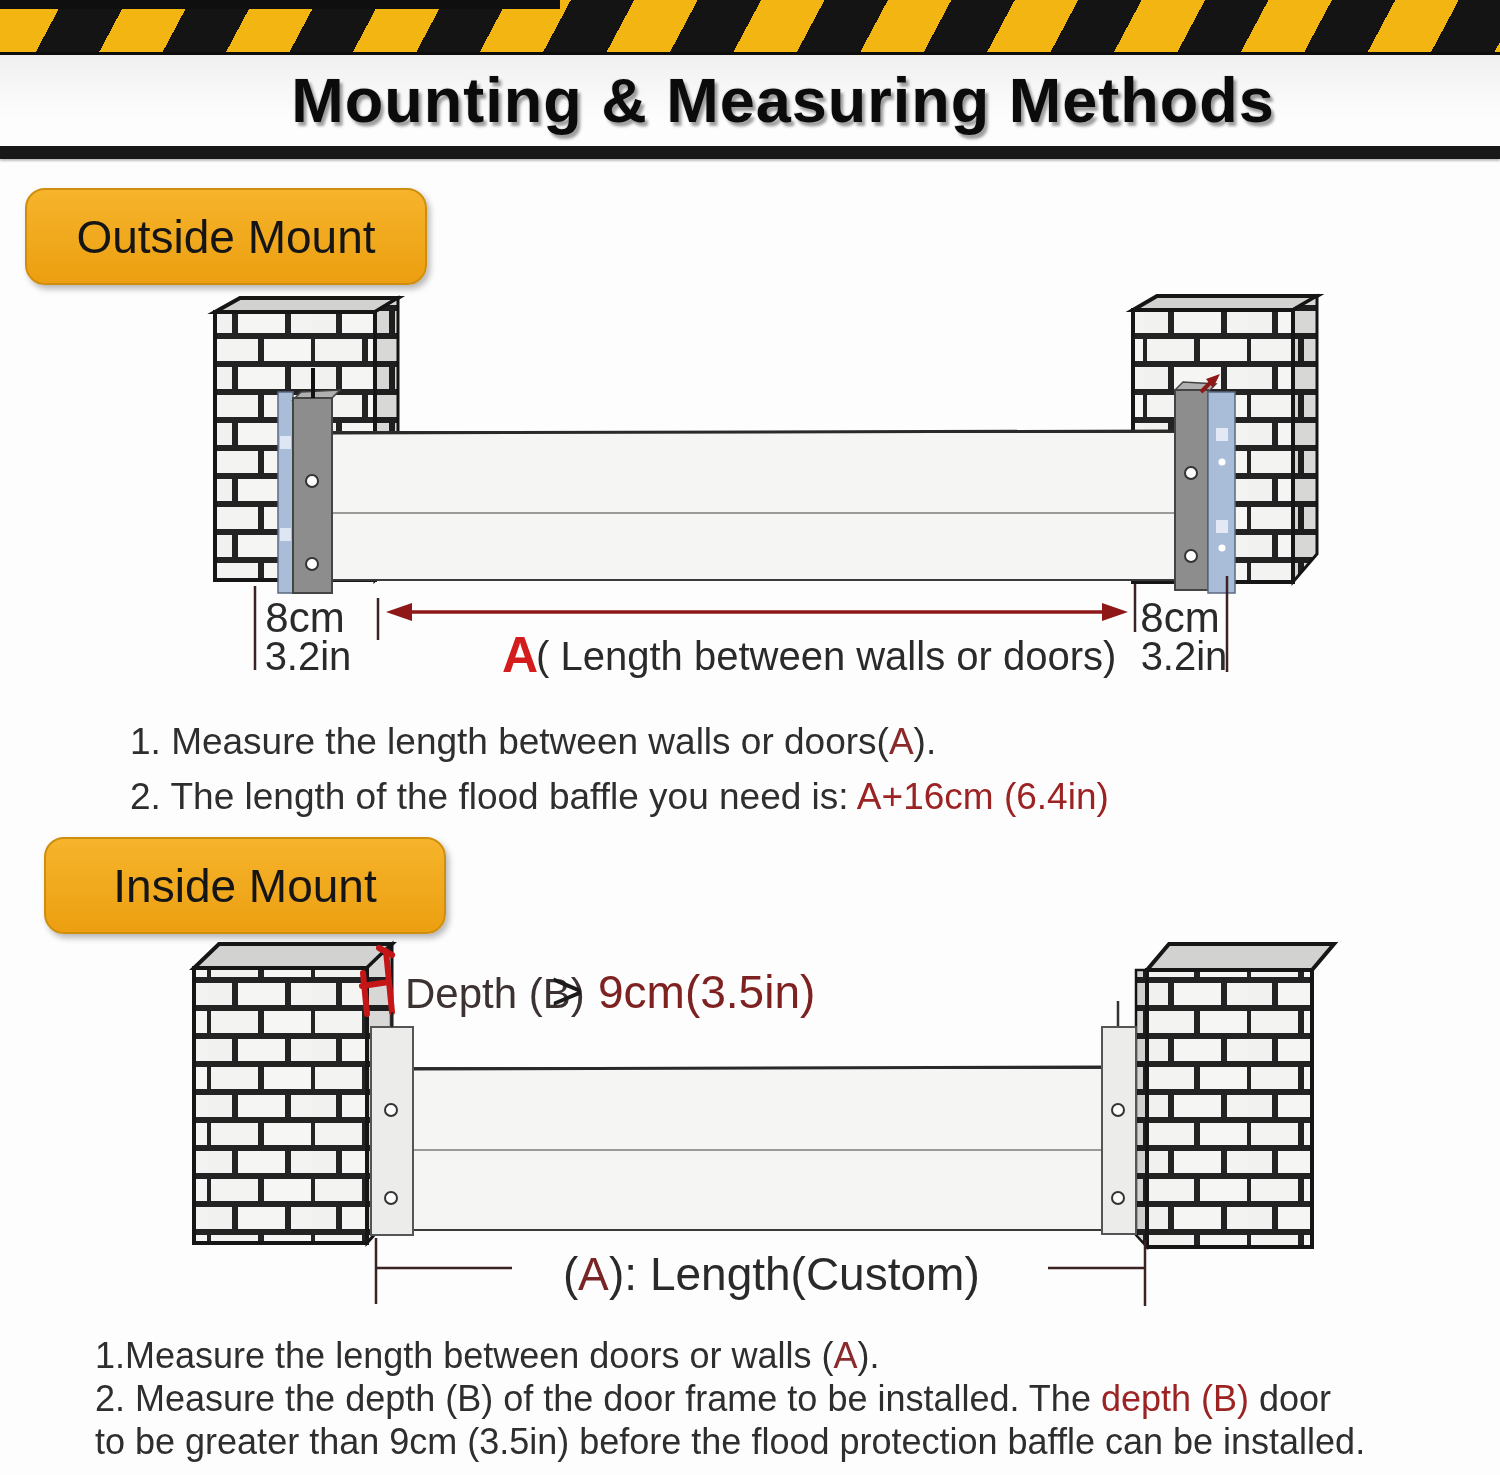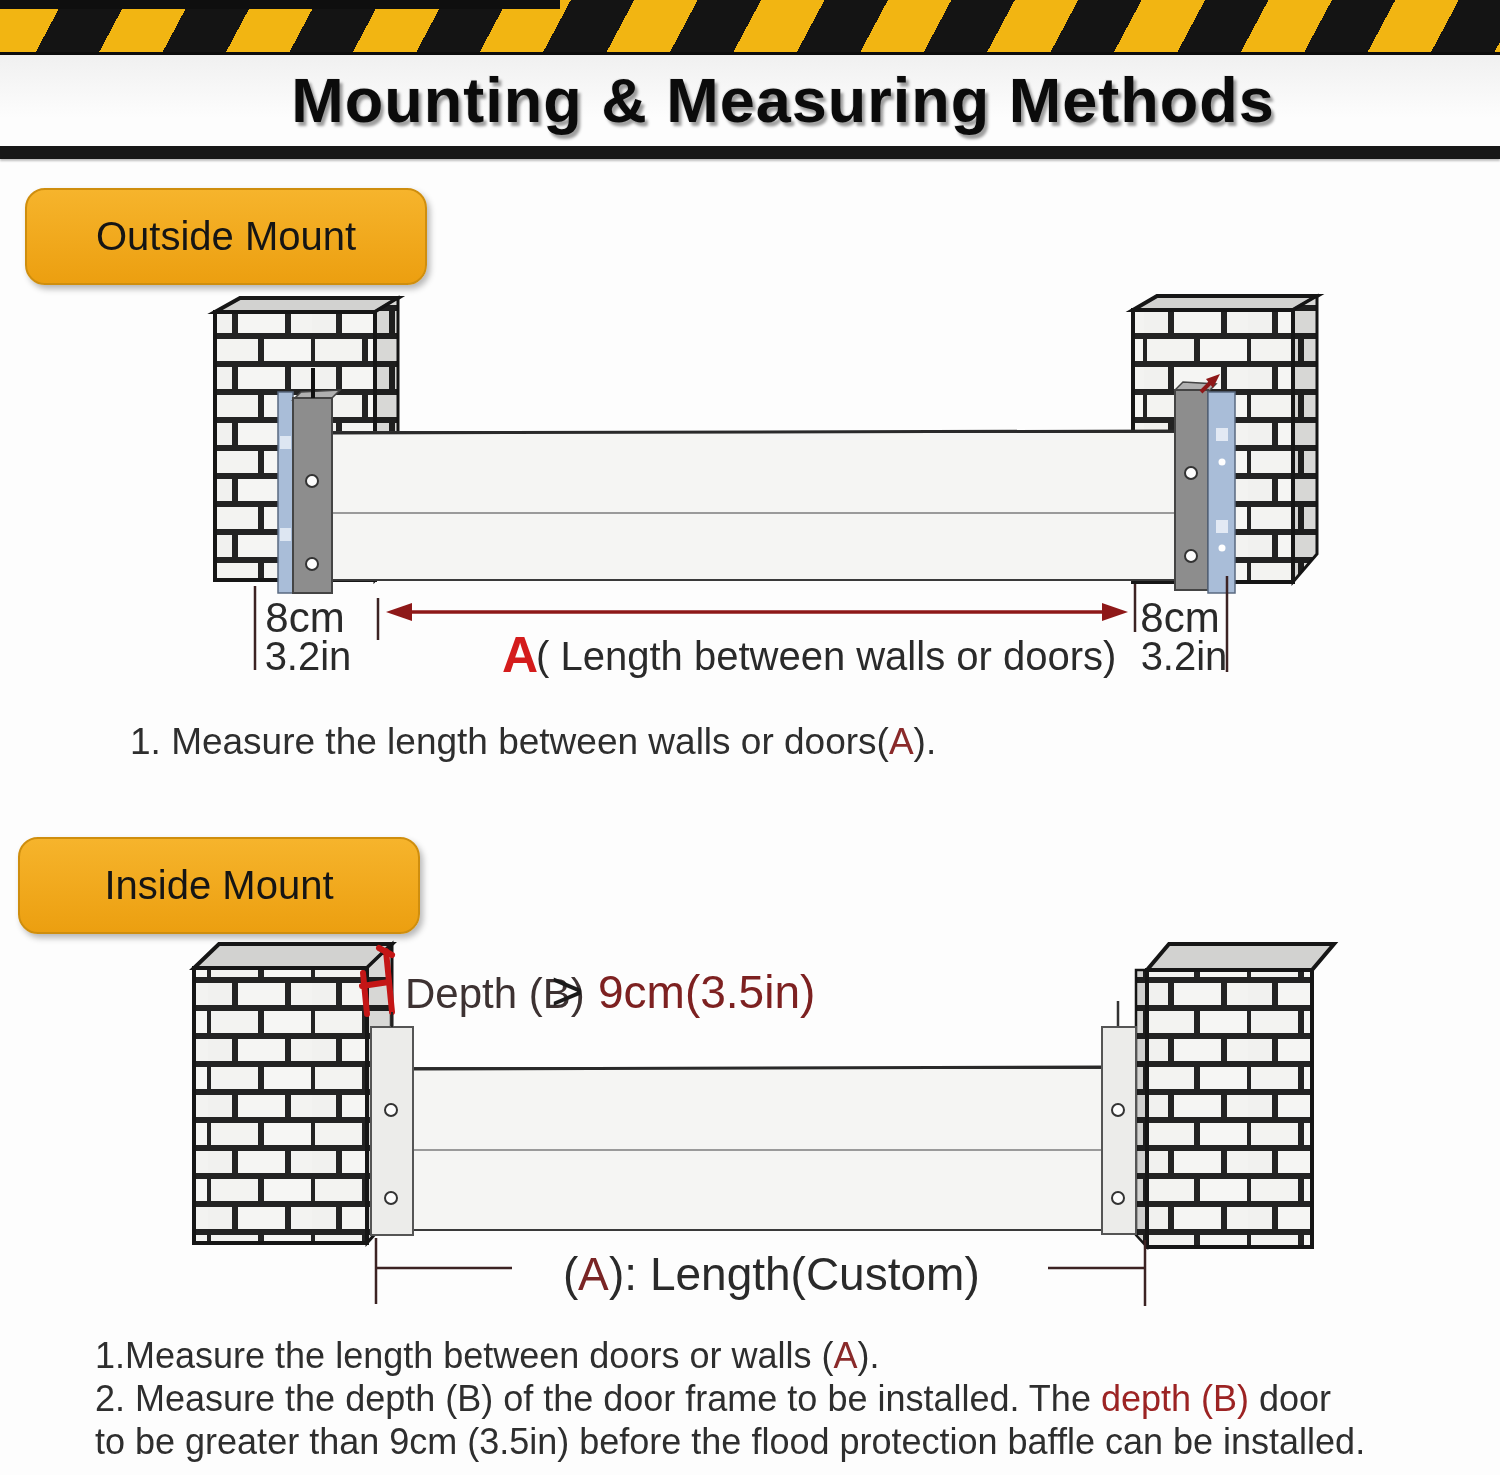--- a/index.html
+++ b/index.html
@@ -17,23 +17,23 @@
   .title-band h1{margin:0;font-size:63px;font-weight:bold;color:#0b0b0b;letter-spacing:1px;
                  text-shadow:3px 4px 3px rgba(0,0,0,0.38),-1px -1px 0 #e9e9e9;}
   .divider{position:absolute;left:0;top:146px;width:1500px;height:13px;background:#181818;
            box-shadow:0 2px 2px rgba(0,0,0,0.25);}
 
   
   .badge{position:absolute;width:398px;height:93px;border-radius:20px;
          background:linear-gradient(180deg,#f6b42c,#ec9f10);
          border:2px solid #cf8e0e;box-shadow:3px 4px 6px rgba(0,0,0,0.28);
          display:flex;align-items:center;justify-content:center;
-         font-size:40px;color:#151515;}
+         font-size:46px;color:#151515;}
   .badge-outside{left:25px;top:188px;}
-  .badge-inside{left:18px;top:837px;}
+  .badge-inside{left:44px;top:837px;}
 
   
   .diagram{position:absolute;left:0;}
   .d1{top:270px;width:1500px;height:420px;}
   .d2{top:930px;width:1500px;height:390px;}
   svg text{font-family:"Liberation Sans",sans-serif;}
 
   
   .steps{position:absolute;color:#2e2e2e;}
   .steps-outside{left:130px;top:714px;font-size:37px;line-height:55px;}
@@ -132,20 +132,21 @@
     <text x="305" y="632" font-size="42" fill="#2a2a2a" text-anchor="middle">8cm</text>
     <text x="308" y="670" font-size="40" fill="#2a2a2a" text-anchor="middle">3.2in</text>
     <text x="1180" y="632" font-size="42" fill="#2a2a2a" text-anchor="middle">8cm</text>
     <text x="1184" y="670" font-size="40" fill="#2a2a2a" text-anchor="middle">3.2in</text>
     <text x="502" y="672" font-size="50" font-weight="bold" fill="#d41c1c">A</text>
     <text x="536" y="670" font-size="40" fill="#2a2a2a">( Length between walls or doors)</text>
   </svg>
 
   <div class="steps steps-outside">
     <div><span>1. Measure the length between walls or doors(</span><span class="red-soft">A</span><span>).</span></div>
+    <div><span>2. The length of the flood baffle you need is: </span><span class="red-strong">A+16cm (6.4in)</span></div>
   </div>
 
   <div class="badge badge-inside">
     <span>Inside Mount</span>
   </div>
 
   <svg class="diagram d2" viewBox="0 930 1500 390">
 
     <g>
       <polygon points="194,968 367,968 392,944 219,944" fill="#d2d2d0" stroke="#161616" stroke-width="4"></polygon>

